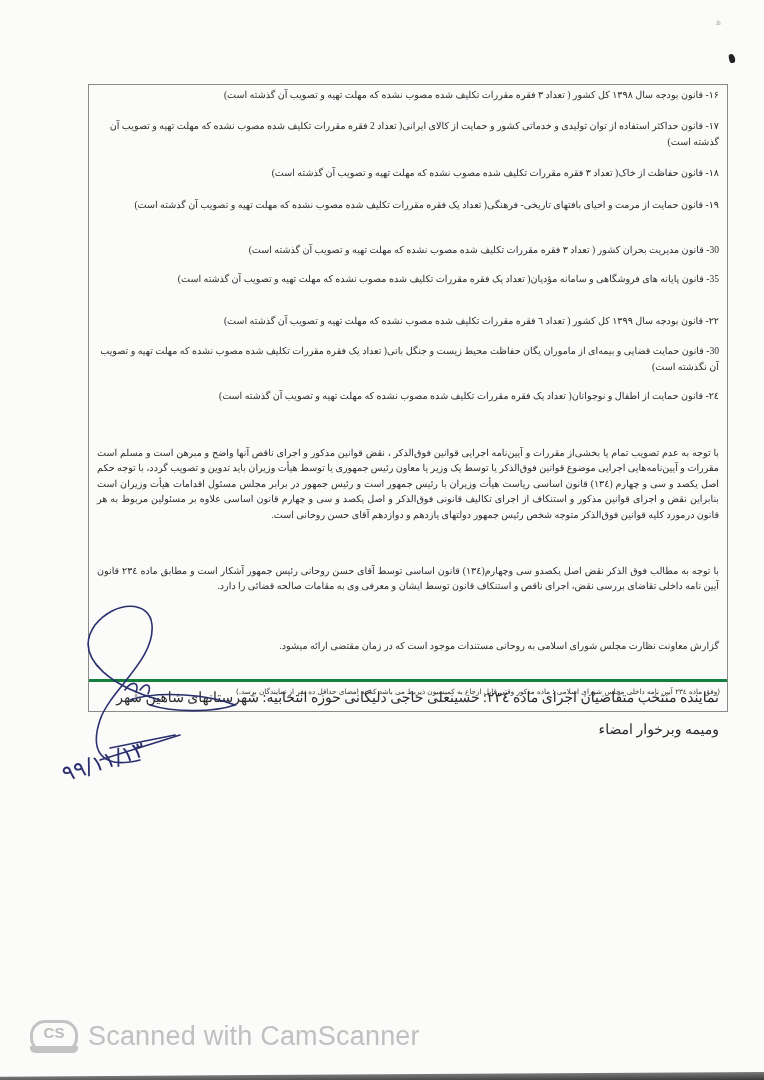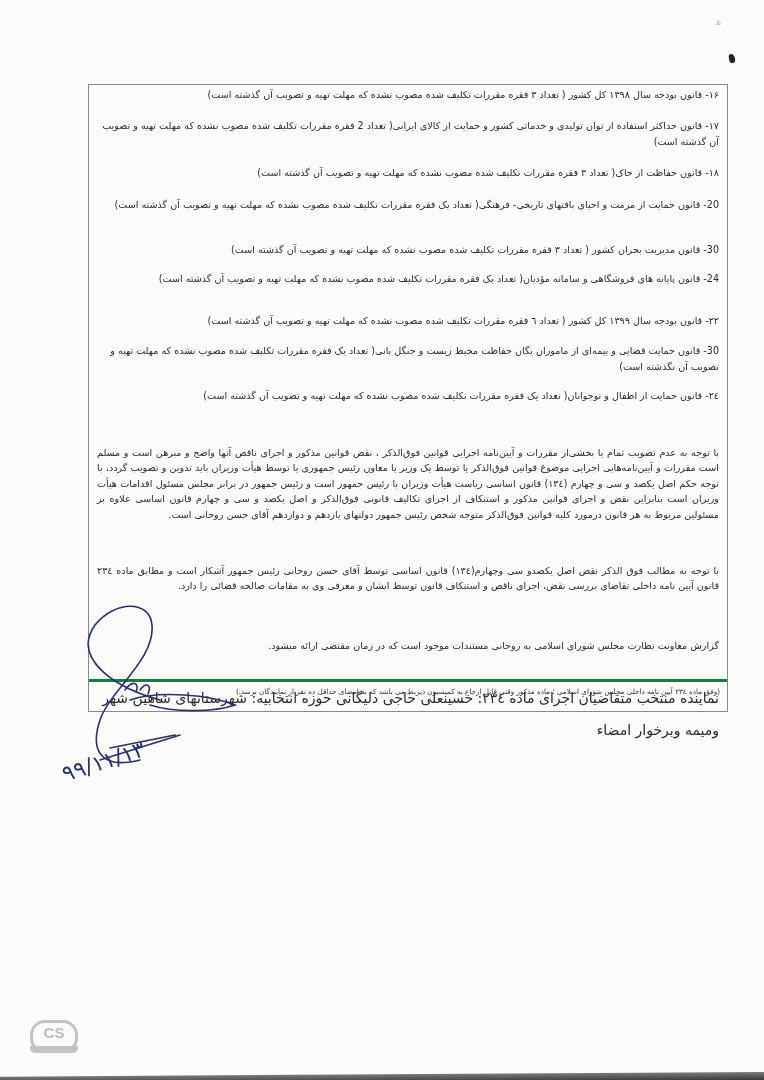--- a/index.html
+++ b/index.html
@@ -7,21 +7,21 @@
       width: 764px; height: 1080px; position: relative; overflow: hidden;
       background: #fbfbfa;
       font-family: "DejaVu Sans", sans-serif;
       color: #2a2a2a;
     }
     .mark-a { position: absolute; left: 716px; top: 16px; width: 8px; height: 12px; color: #c8c8c8; font-size: 10px; }
     .mark-dot { position: absolute; left: 729px; top: 54px; width: 6px; height: 9px; background: #222; border-radius: 40% 60% 50% 50%; transform: rotate(-10deg); }
 
     .doc-box {
       position: absolute; left: 88px; top: 84px; width: 640px; height: 628px;
-      border: 1px solid #8a8a8a; box-sizing: border-box;
+      border: 1px solid #8a8a8a; box-sizing: border-box; font-family: Liberation Serif, serif;
     }
     .content {
       position: absolute; left: 8px; right: 8px; top: 0;
       direction: rtl; text-align: right;
       font-size: 9.6px; line-height: 15.5px;
     }
     .item { margin: 0; padding: 0; position: absolute; right: 0; left: 0; }
     .para { position: absolute; right: 0; left: 0; text-align: justify; text-align-last: right; }
 
     .rep-row {
@@ -63,23 +63,23 @@
 <body>
 
 <div class="mark-a">ﻫ</div>
 <div class="mark-dot"></div>
 
 <div class="doc-box">
   <div class="content">
     <p class="item" style="top:2px">۱۶- قانون بودجه سال ۱۳۹۸ کل کشور ( تعداد ۳ فقره مقررات تکلیف شده مصوب نشده که مهلت تهیه و تصویب آن گذشته است)</p>
     <p class="item" style="top:33px">۱۷- قانون حداکثر استفاده از توان تولیدی و خدماتی کشور و حمایت از کالای ایرانی( تعداد 2 فقره مقررات تکلیف شده مصوب نشده که مهلت تهیه و تصویب آن گذشته است)</p>
     <p class="item" style="top:80px">۱۸- قانون حفاظت از خاک( تعداد ۳ فقره مقررات تکلیف شده مصوب نشده که مهلت تهیه و تصویب آن گذشته است)</p>
-    <p class="item" style="top:112px">20- قانون حمایت از مرمت و احیای بافتهای تاریخی- فرهنگی( تعداد یک فقره مقررات تکلیف شده مصوب نشده که مهلت تهیه و تصویب آن گذشته است)</p>
+    <p class="item" style="top:112px">۱۹- قانون حمایت از مرمت و احیای بافتهای تاریخی- فرهنگی( تعداد یک فقره مقررات تکلیف شده مصوب نشده که مهلت تهیه و تصویب آن گذشته است)</p>
     <p class="item" style="top:157px">30- قانون مدیریت بحران کشور ( تعداد ۳ فقره مقررات تکلیف شده مصوب نشده که مهلت تهیه و تصویب آن گذشته است)</p>
-    <p class="item" style="top:186px">24- قانون پایانه های فروشگاهی و سامانه مؤدیان( تعداد یک فقره مقررات تکلیف شده مصوب نشده که مهلت تهیه و تصویب آن گذشته است)</p>
+    <p class="item" style="top:186px">35- قانون پایانه های فروشگاهی و سامانه مؤدیان( تعداد یک فقره مقررات تکلیف شده مصوب نشده که مهلت تهیه و تصویب آن گذشته است)</p>
     <p class="item" style="top:228px">۲۲- قانون بودجه سال ۱۳۹۹ کل کشور ( تعداد ٦ فقره مقررات تکلیف شده مصوب نشده که مهلت تهیه و تصویب آن گذشته است)</p>
     <p class="item" style="top:258px">30- قانون حمایت قضایی و بیمه‌ای از ماموران یگان حفاظت محیط زیست و جنگل بانی( تعداد یک فقره مقررات تکلیف شده مصوب نشده که مهلت تهیه و تصویب آن نگذشته است)</p>
     <p class="item" style="top:303px">۲٤- قانون حمایت از اطفال و نوجوانان( تعداد یک فقره مقررات تکلیف شده مصوب نشده که مهلت تهیه و تصویب آن گذشته است)</p>
     <p class="para" style="top:350px">با توجه به عدم تصویب تمام یا بخشی‌از مقررات و آیین‌نامه اجرایی قوانین فوق‌الذکر ، نقض قوانین مذکور و اجرای ناقص آنها واضح و مبرهن است و مسلم است مقررات و آیین‌نامه‌هایی اجرایی موضوع قوانین فوق‌الذکر یا توسط یک وزیر یا معاون رئیس جمهوری یا توسط هیأت وزیران باید تدوین و تصویب گردد، با توجه حکم اصل یکصد و سی و چهارم (۱۳٤) قانون اساسی ریاست هیأت وزیران با رئیس جمهور است و رئیس جمهور در برابر مجلس مسئول اقدامات هیأت وزیران است بنابراین نقض و اجرای قوانین مذکور و استنکاف از اجرای تکالیف قانونی فوق‌الذکر و اصل یکصد و سی و چهارم قانون اساسی علاوه بر مسئولین مربوط به هر قانون درمورد کلیه قوانین فوق‌الذکر متوجه شخص رئیس جمهور دولتهای یازدهم و دوازدهم آقای حسن روحانی است.</p>
     <p class="para" style="top:468px">با توجه به مطالب فوق الذکر نقض اصل یکصدو سی وچهارم(۱۳٤) قانون اساسی توسط آقای حسن روحانی رئیس جمهور آشکار است و مطابق ماده ۲۳٤ قانون آیین نامه داخلی تقاضای بررسی نقض، اجرای ناقص و استنکاف قانون توسط ایشان و معرفی وی به مقامات صالحه قضائی را دارد.</p>
     <p class="para" style="top:543px">گزارش معاونت نظارت مجلس شورای اسلامی به روحانی مستندات موجود است که در زمان مقتضی ارائه میشود.</p>
   </div>
   <div class="rep-row">نماینده منتخب متقاضیان اجرای ماده ۲۳٤: حسینعلی حاجی دلیگانی حوزه انتخابیه: شهرستانهای شاهین شهر ومیمه وبرخوار امضاء</div>
 </div>
 
@@ -90,15 +90,16 @@
     <path d="M160 700 C120 690, 70 660, 95 625 C115 600, 150 600, 152 625 C155 660, 110 690, 100 720 C90 750, 100 770, 140 760"></path>
     <path d="M130 700 C160 690, 210 695, 235 705 C215 712, 175 713, 150 705"></path>
     <path d="M125 690 C132 680, 140 682, 136 692 M140 690 C146 682, 152 684, 148 694"></path>
     <path d="M100 760 L180 735 M110 748 L175 735"></path>
   </g>
   <text x="60" y="770" font-size="22" fill="#2a2f6e" font-family="DejaVu Sans, sans-serif" transform="rotate(-18 100 760)">۹۹/۱۱/۱۳</text>
 </svg>
 
 <div class="cs-watermark">
   <div class="cs-logo">CS</div>
+  <div class="cs-text">Scanned with CamScanner</div>
 </div>
 
 <div class="bottom-edge"></div>
 
 </body></html>

